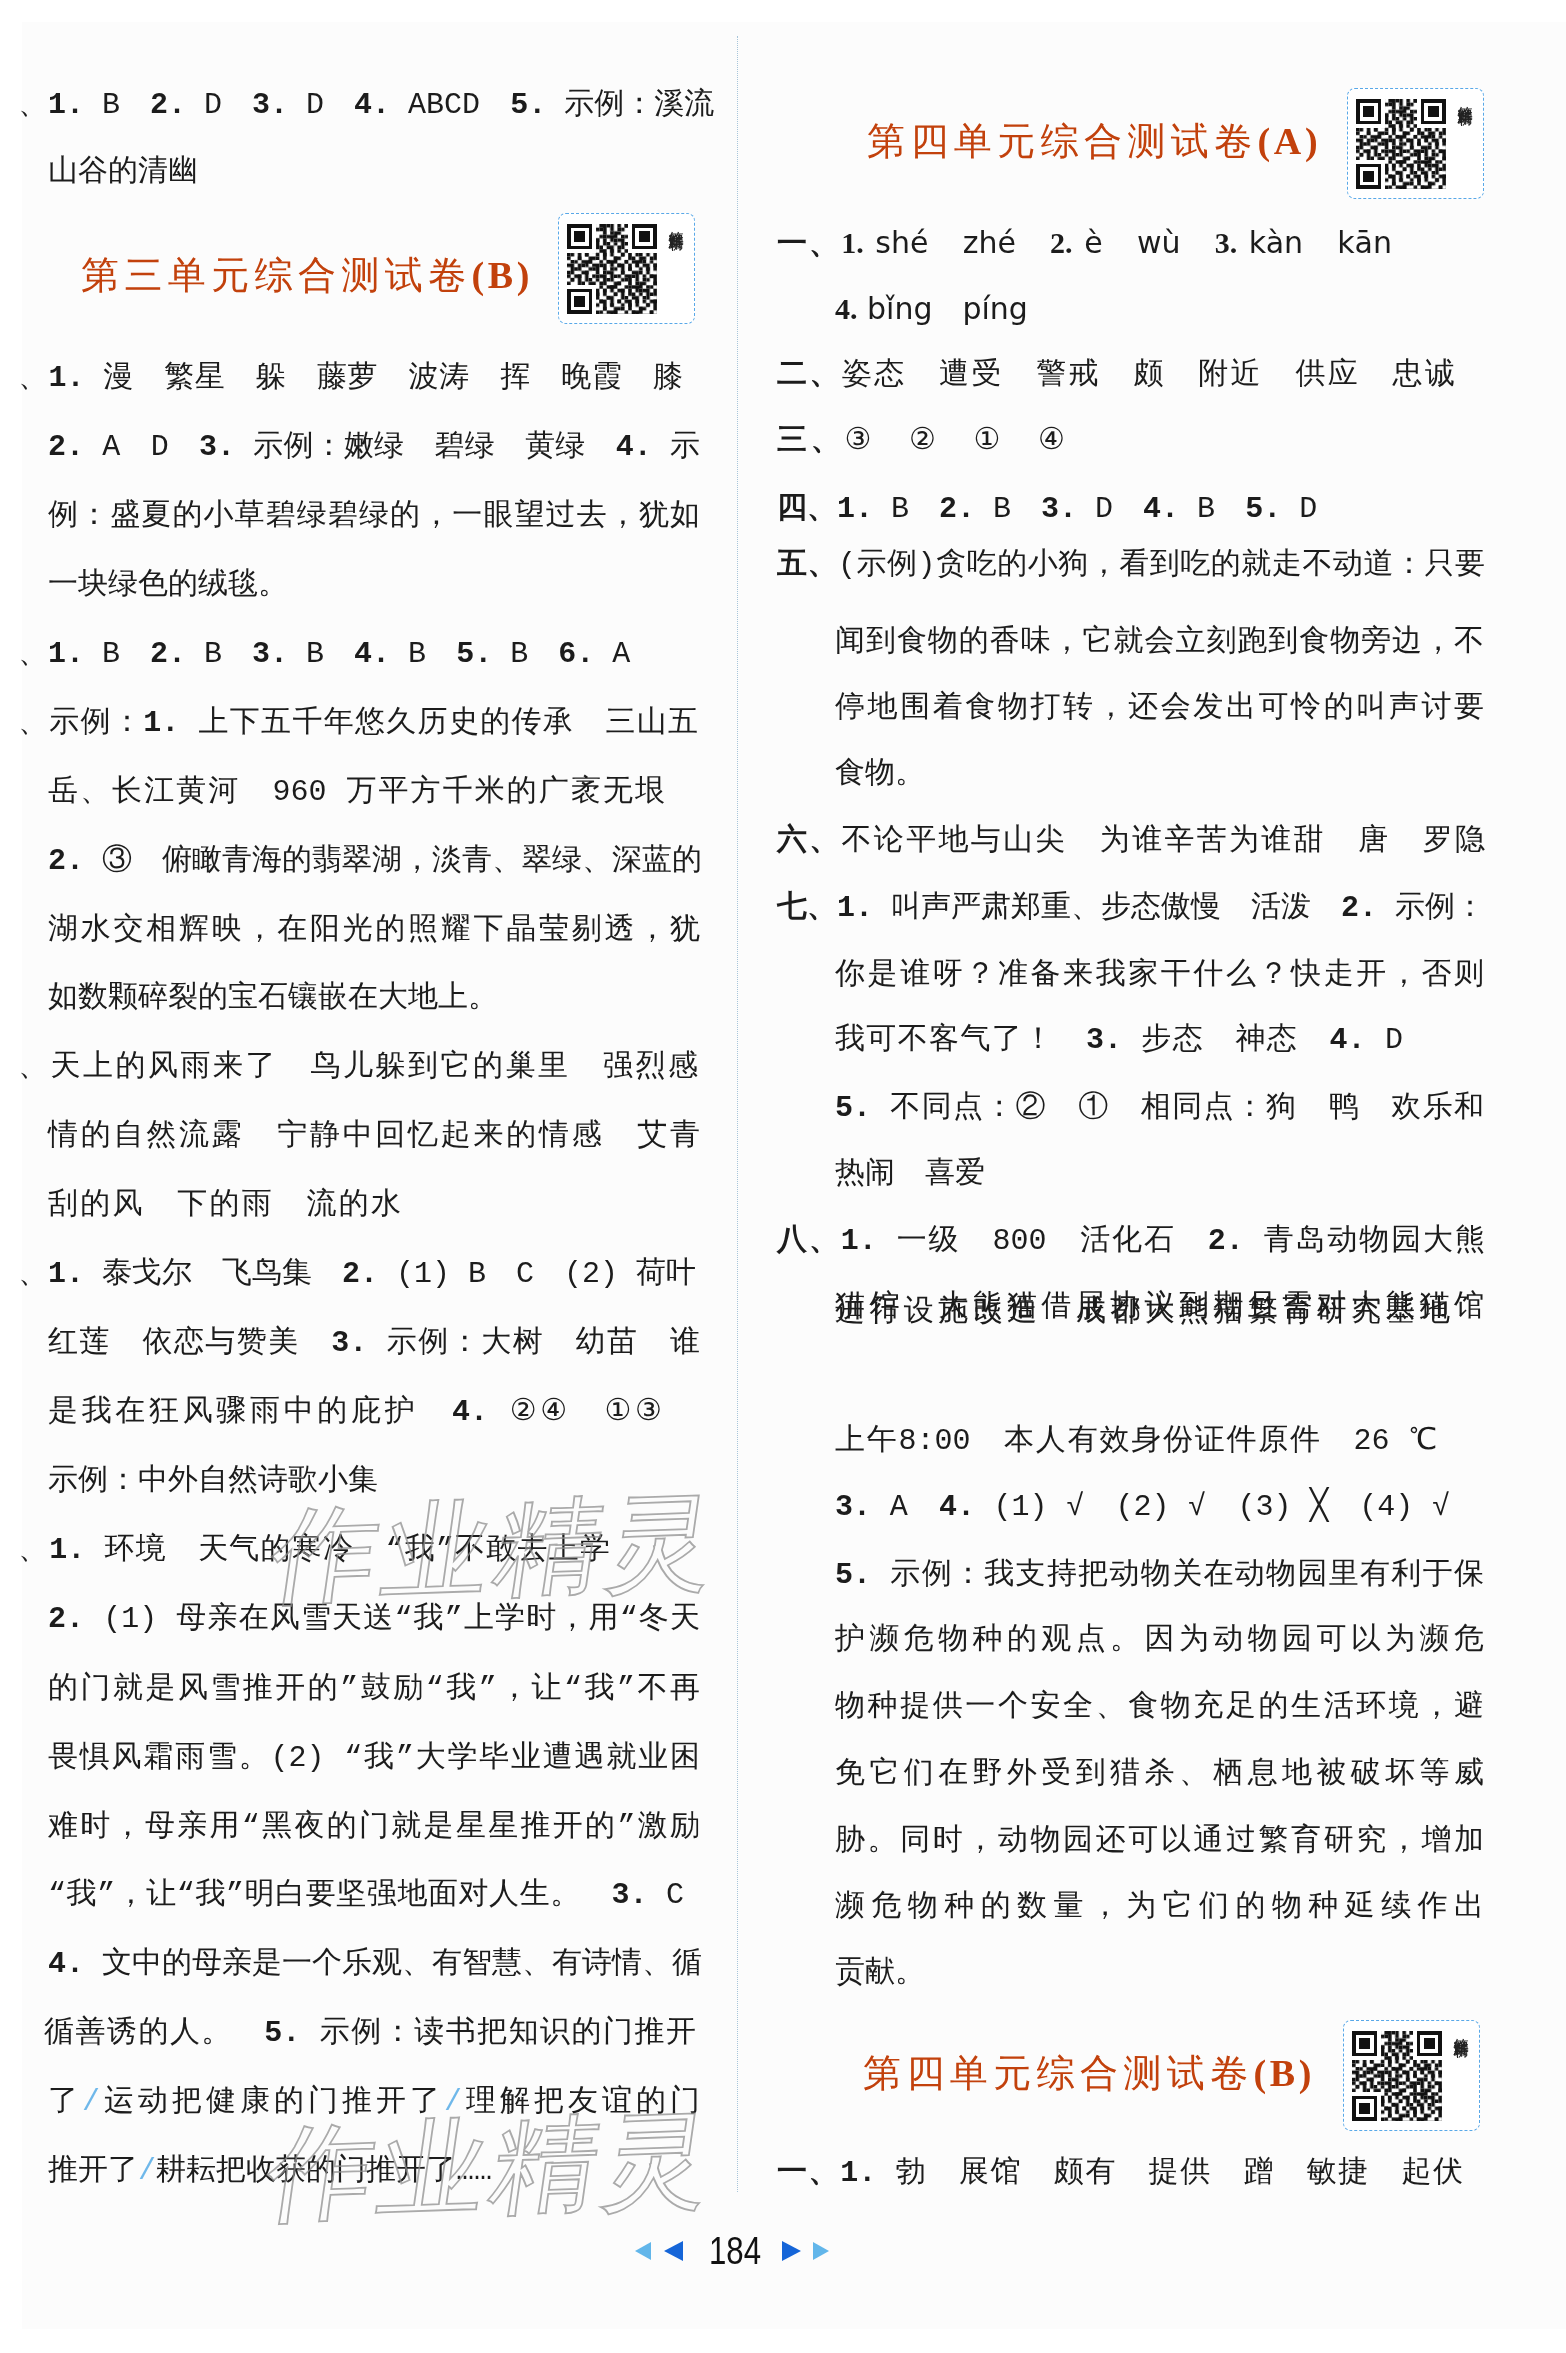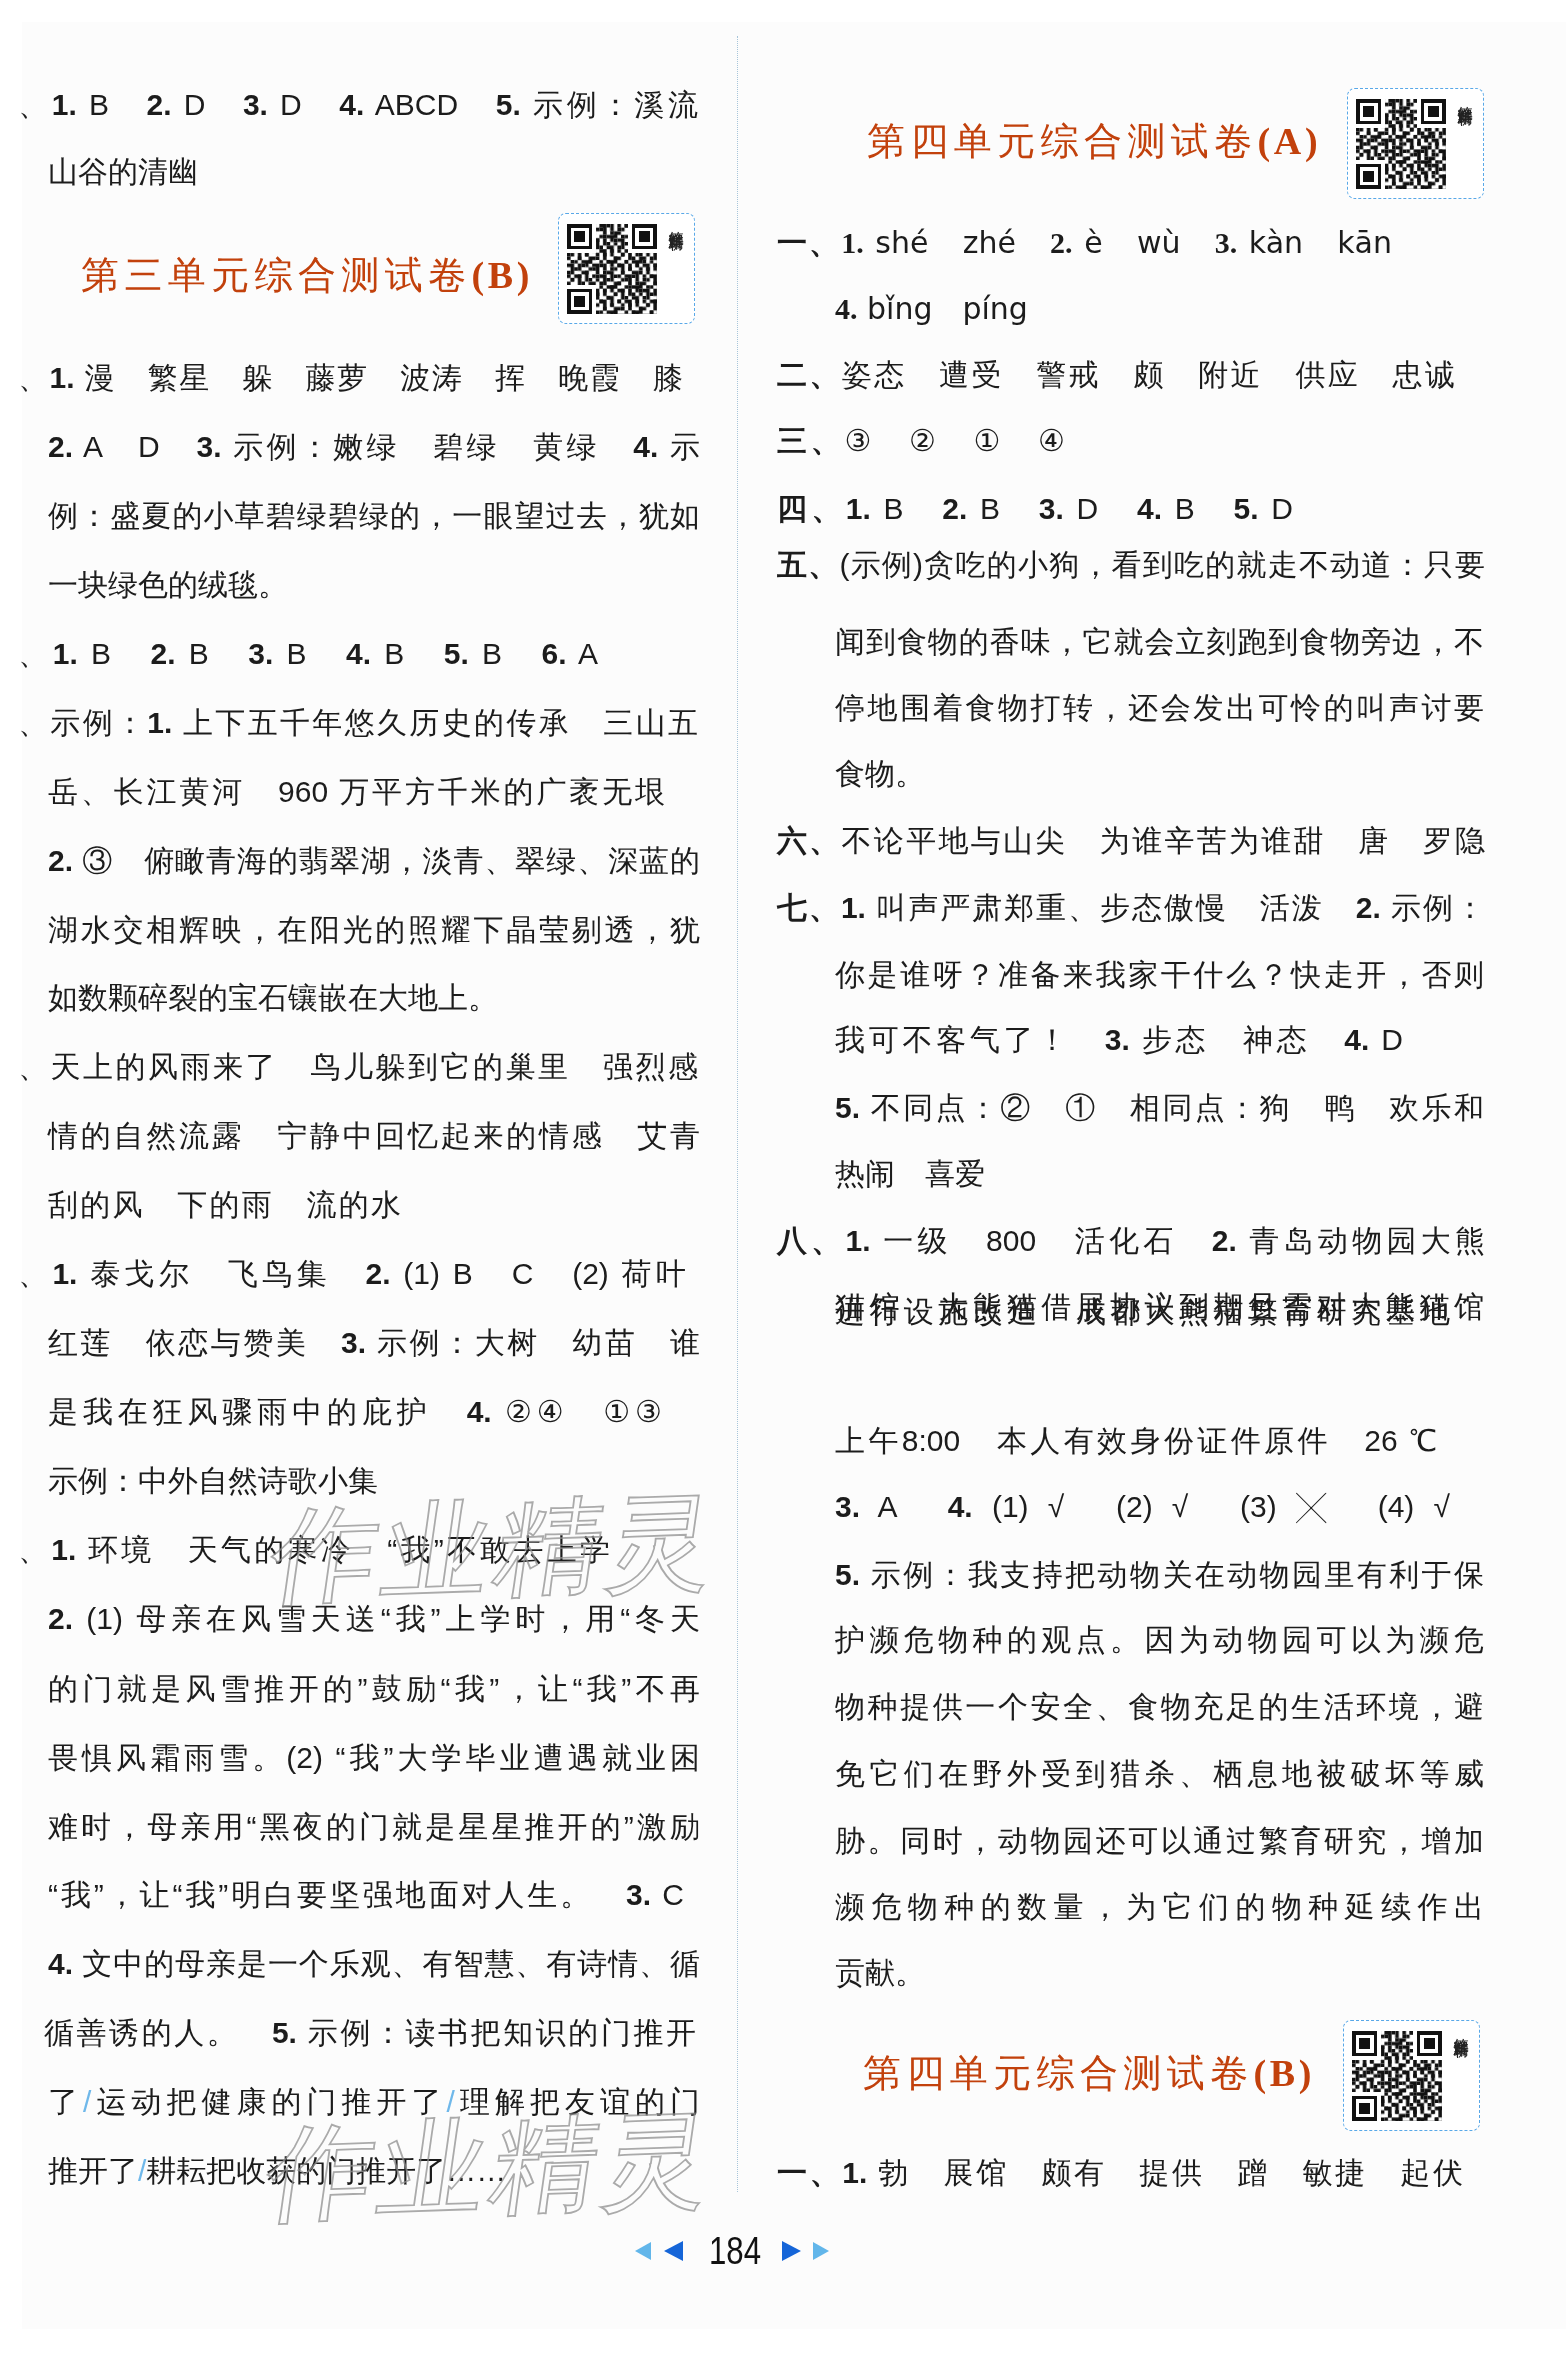--- a/index.html
+++ b/index.html
@@ -13,21 +13,21 @@
     position:absolute; left:22.4px; top:22.4px; width:1544px; height:2307px;
     background:#fcfcfc;
   }
   .divider {
     position:absolute; left:737px; top:36px; width:0; height:2156px;
     border-left:1.8px dotted #a7c5da;
   }
   .ln {
     position:absolute; height:54px; line-height:54px; font-size:30px;
     white-space:nowrap; color:#1c1c1c;
-    font-family:Liberation Sans, sans-serif;
+    font-family:Liberation Mono, monospace;
   }
   .ln.j { text-align:justify; text-align-last:justify; }
   .ln .num { font-weight:bold; }
   .ln .sec { font-weight:bold; }
   .ln .slash { color:#6fb8ea; font-weight:normal; }
   .ln.py { font-family:"DejaVu Sans",sans-serif; }
   .ln.py .num { font-family:"Liberation Serif",serif; }
 
   .title {
     position:absolute; height:54px; line-height:54px; white-space:nowrap;

